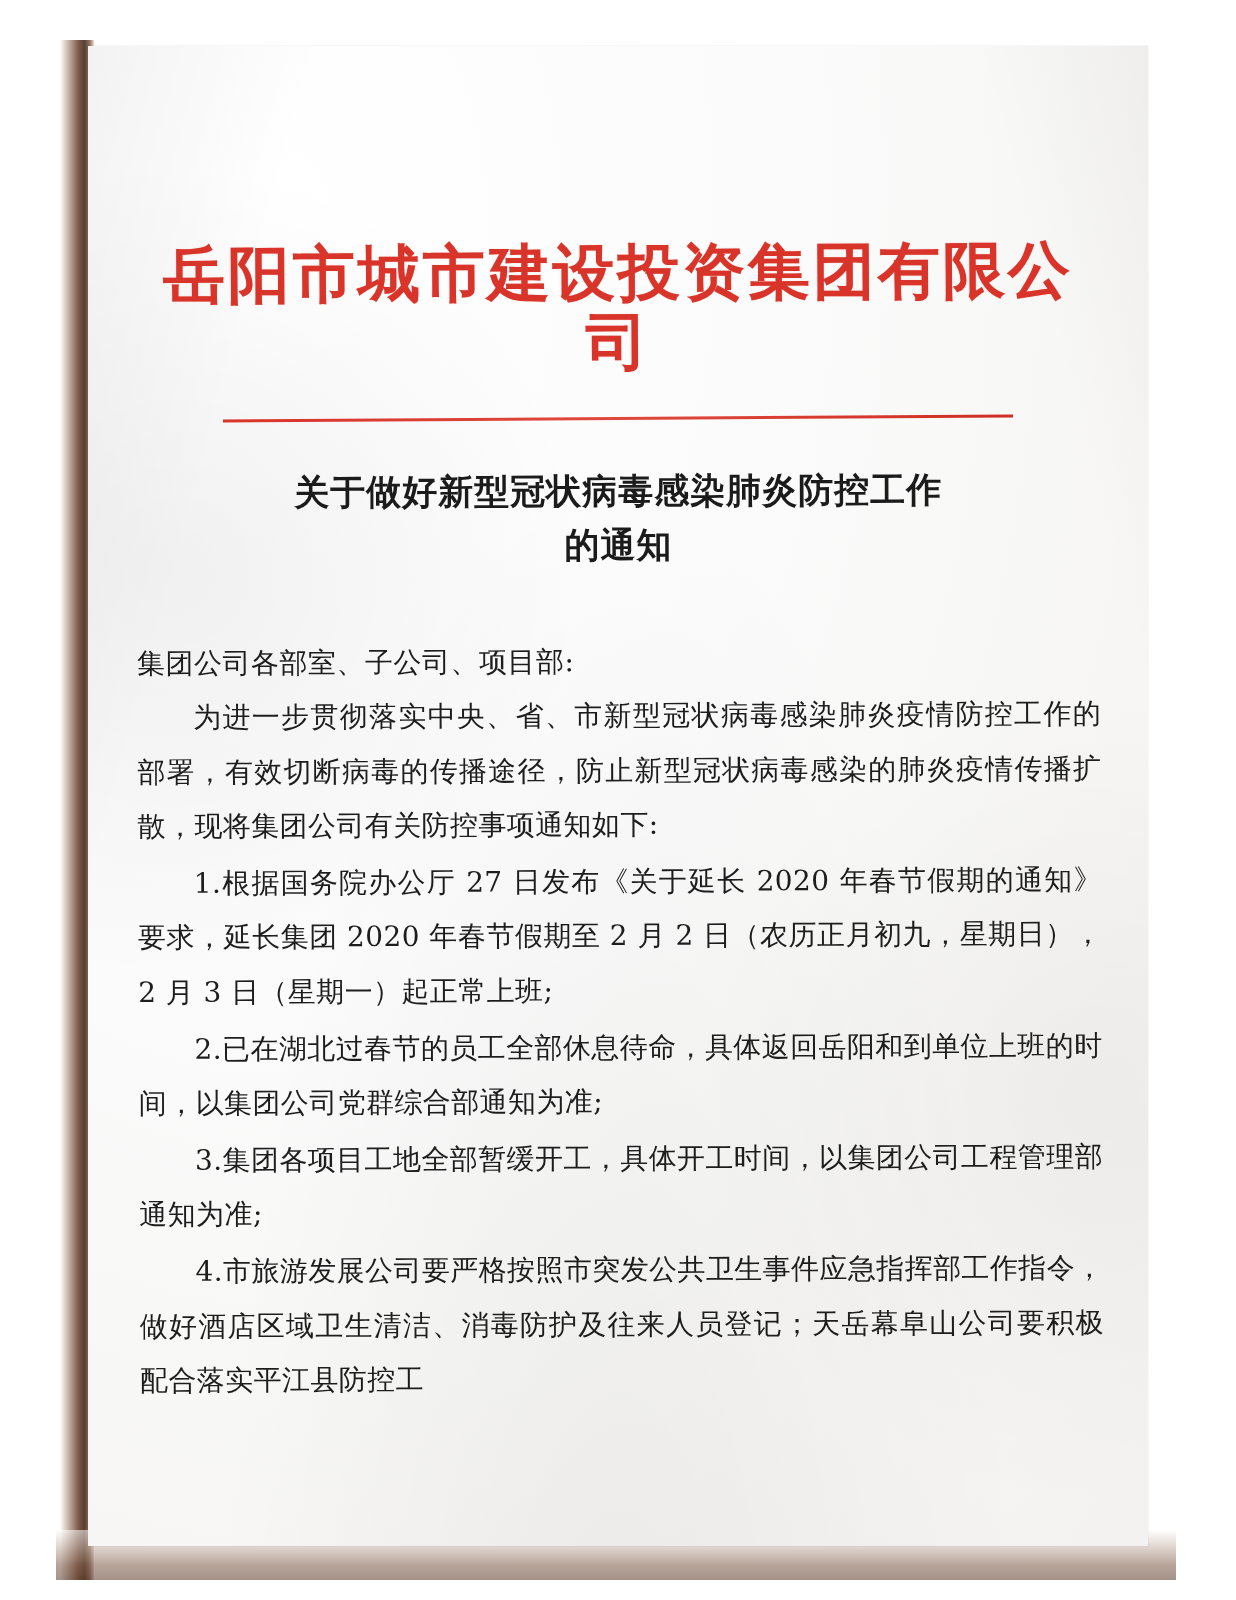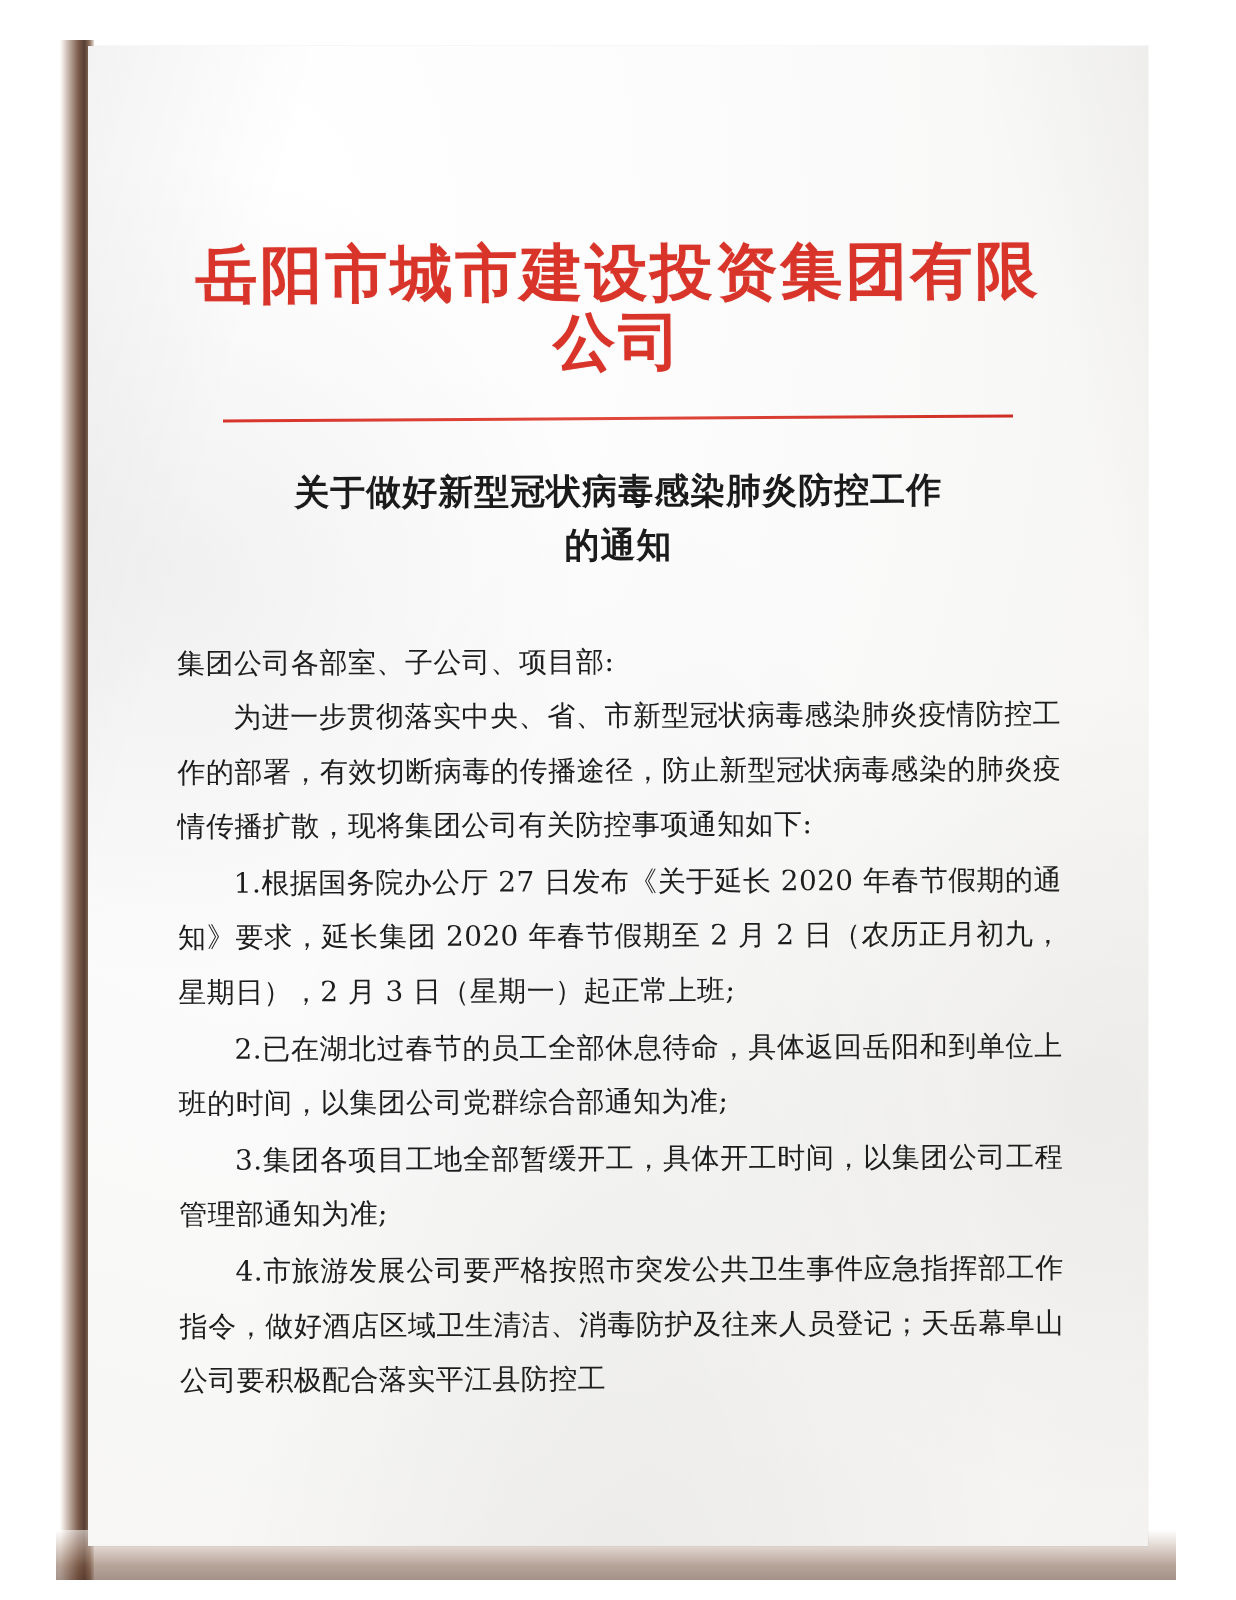--- a/index.html
+++ b/index.html
@@ -70,21 +70,21 @@
     inset: 0;
     background:
       radial-gradient(ellipse at 8% 35%, rgba(0,0,0,0.05) 0%, rgba(0,0,0,0) 30%),
       radial-gradient(ellipse at 95% 70%, rgba(0,0,0,0.04) 0%, rgba(0,0,0,0) 28%);
     pointer-events: none;
   }
 
   .doc-body {
     position: relative;
     z-index: 3;
-    padding: 0 88px;
+    padding: 0 48px;
   }
 
   
   .masthead {
     text-align: center;
     margin-top: 192px;
     color: #d8342a;
     font-family: "DejaVu Serif", "Liberation Serif", serif;
     font-weight: bold;
     font-size: 62px;

